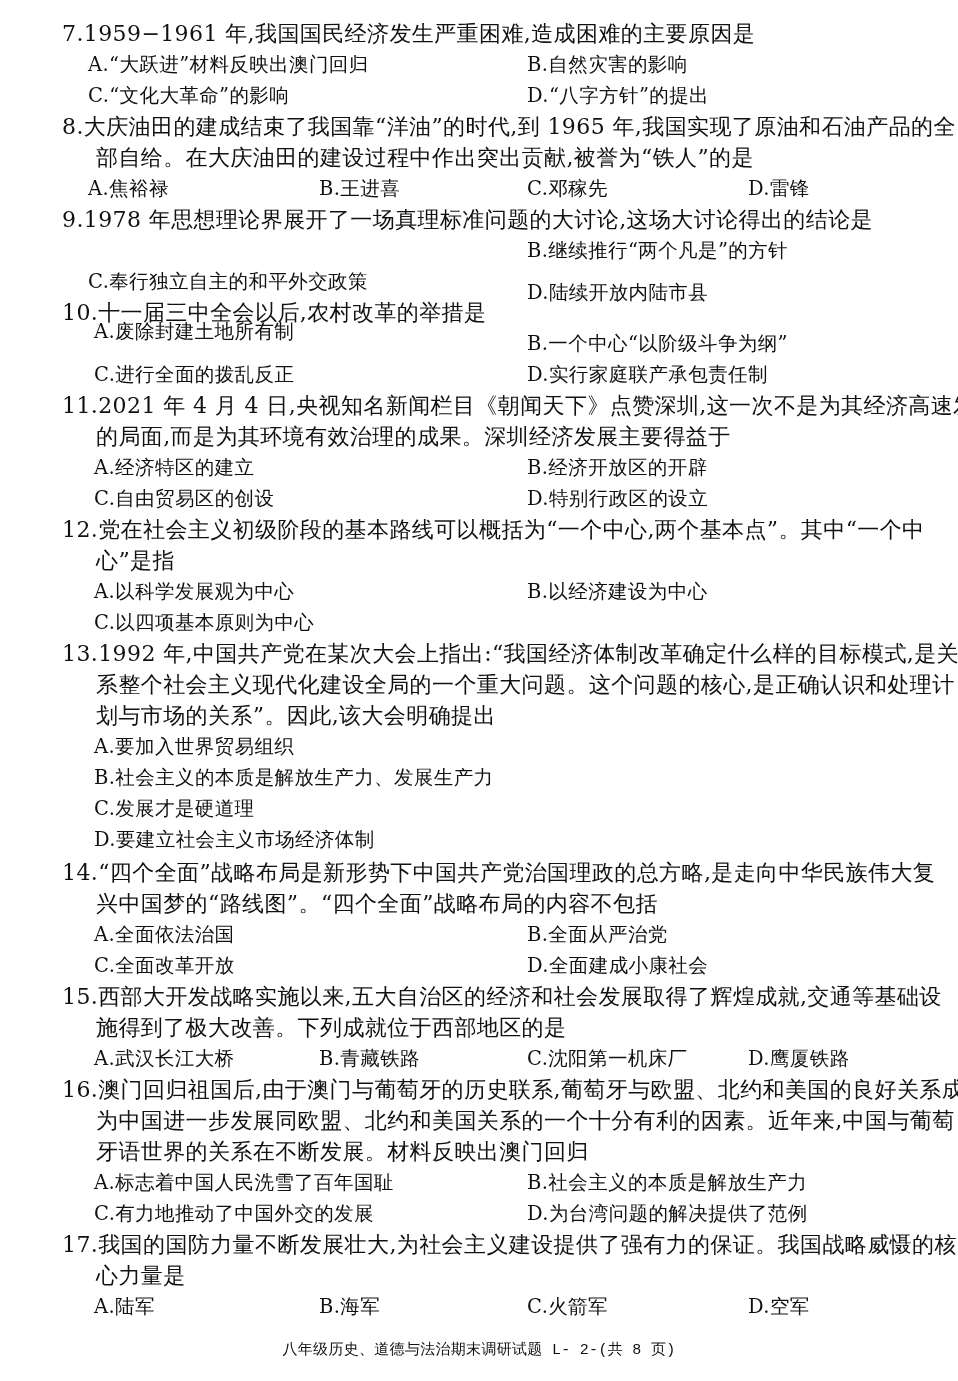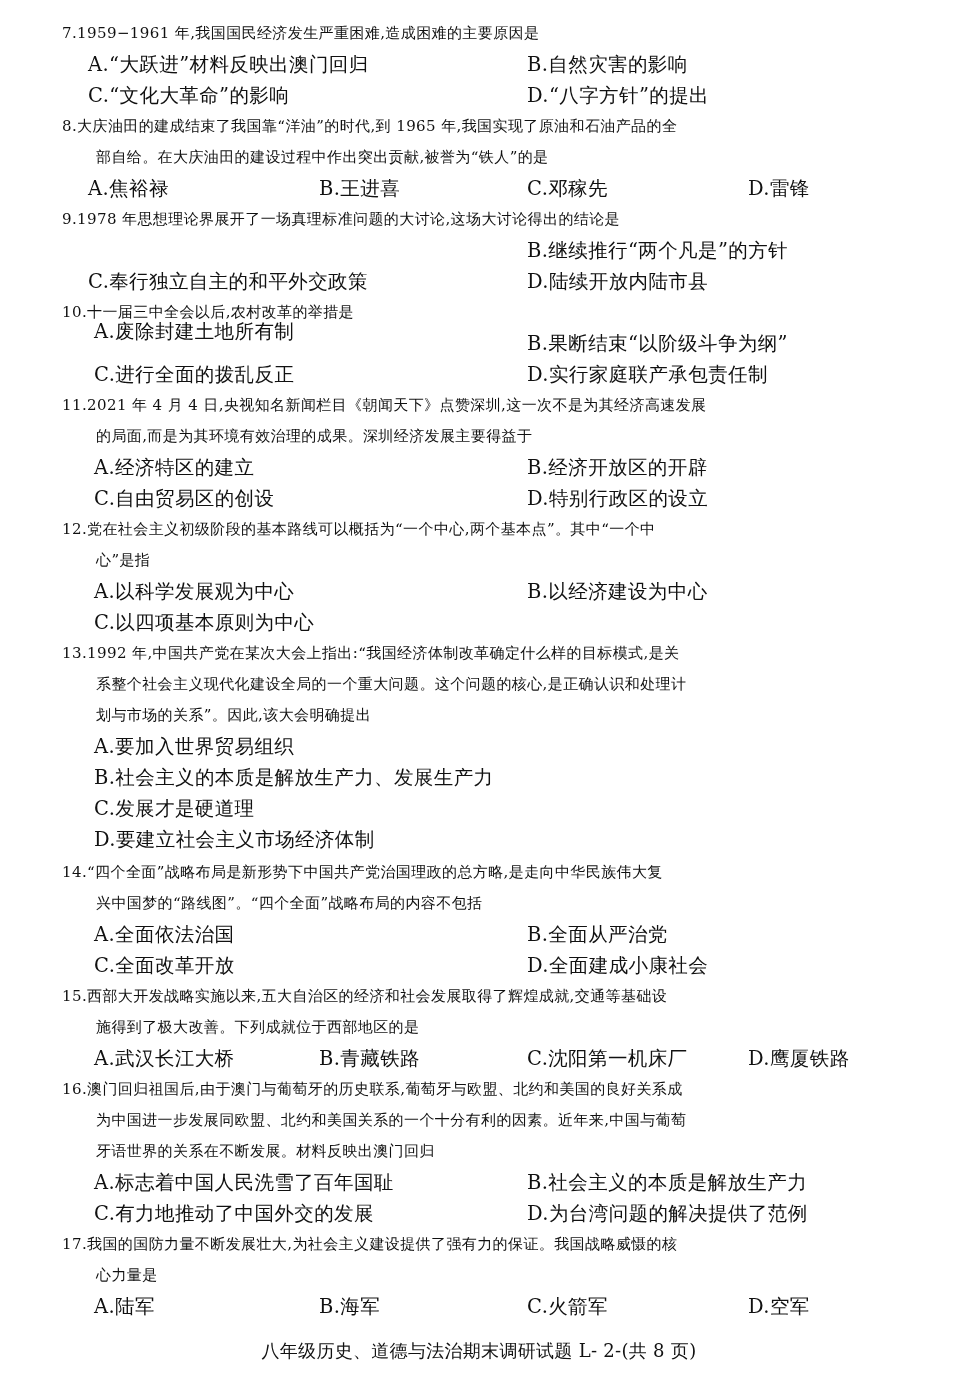--- a/index.html
+++ b/index.html
@@ -4,32 +4,32 @@
   <style>
     html, body { margin: 0; padding: 0; background: #ffffff; }
     body {
       width: 958px; height: 1381px; position: relative; overflow: hidden;
       font-family: "DejaVu Serif", "Liberation Serif", serif;
       color: #111111;
     }
     .page { position: absolute; left: 0; top: 0; width: 958px; height: 1381px; }
     .line {
       position: absolute; left: 62px; width: 876px;
-      font-size: 15px; line-height: 31px; height: 31px;
+      font-size: 22px; line-height: 31px; height: 31px;
       white-space: nowrap; letter-spacing: 0.4px;
     }
     .cont { left: 96px; }
     .opt { position: absolute; font-size: 19.5px; line-height: 31px; height: 31px; white-space: nowrap; letter-spacing: 0.4px; }
     .c1 { left: 88px; }
     .c2 { left: 307px; margin-left: 12px; }
     .c3 { left: 527px; }
     .c4 { left: 748px; }
     .footer {
       position: absolute; left: 0; width: 958px; top: 1339px;
-      text-align: center; font-size: 18px; line-height: 24px; letter-spacing: 0.3px;
+      text-align: center; font-size: 15px; line-height: 24px; letter-spacing: 0.3px; font-family: Liberation Mono, monospace;
     }
   </style>
 </head>
 <body>
 
 <div class="page">
 
   <div class="line" style="top:18px">7.1959−1961 年,我国国民经济发生严重困难,造成困难的主要原因是</div>
   <div class="opt c1" style="top:49px">A.“大跃进”材料反映出澳门回归</div>
   <div class="opt c3" style="top:49px">B.自然灾害的影响</div>
@@ -39,25 +39,25 @@
   <div class="line" style="top:111px">8.大庆油田的建成结束了我国靠“洋油”的时代,到 1965 年,我国实现了原油和石油产品的全</div>
   <div class="line cont" style="top:142px">部自给。在大庆油田的建设过程中作出突出贡献,被誉为“铁人”的是</div>
   <div class="opt c1" style="top:173px">A.焦裕禄</div>
   <div class="opt c2" style="top:173px">B.王进喜</div>
   <div class="opt c3" style="top:173px">C.邓稼先</div>
   <div class="opt c4" style="top:173px">D.雷锋</div>
 
   <div class="line" style="top:204px">9.1978 年思想理论界展开了一场真理标准问题的大讨论,这场大讨论得出的结论是</div>
   <div class="opt c3" style="top:235px">B.继续推行“两个凡是”的方针</div>
   <div class="opt c1" style="top:266px">C.奉行独立自主的和平外交政策</div>
-  <div class="opt c3" style="top:266px">D.陆续开放内陆市县</div>
+  <div class="opt c3" style="top:277px">D.陆续开放内陆市县</div>
 
   <div class="line" style="top:297px">10.十一届三中全会以后,农村改革的举措是</div>
   <div class="opt c1" style="top:316px; left:94px">A.废除封建土地所有制</div>
-  <div class="opt c3" style="top:328px">B.果断结束“以阶级斗争为纲”</div>
+  <div class="opt c3" style="top:328px">B.一个中心“以阶级斗争为纲”</div>
   <div class="opt c1" style="top:359px; left:94px">C.进行全面的拨乱反正</div>
   <div class="opt c3" style="top:359px">D.实行家庭联产承包责任制</div>
 
   <div class="line" style="top:390px">11.2021 年 4 月 4 日,央视知名新闻栏目《朝闻天下》点赞深圳,这一次不是为其经济高速发展</div>
   <div class="line cont" style="top:421px">的局面,而是为其环境有效治理的成果。深圳经济发展主要得益于</div>
   <div class="opt c1" style="top:452px; left:94px">A.经济特区的建立</div>
   <div class="opt c3" style="top:452px">B.经济开放区的开辟</div>
   <div class="opt c1" style="top:483px; left:94px">C.自由贸易区的创设</div>
   <div class="opt c3" style="top:483px">D.特别行政区的设立</div>
 

